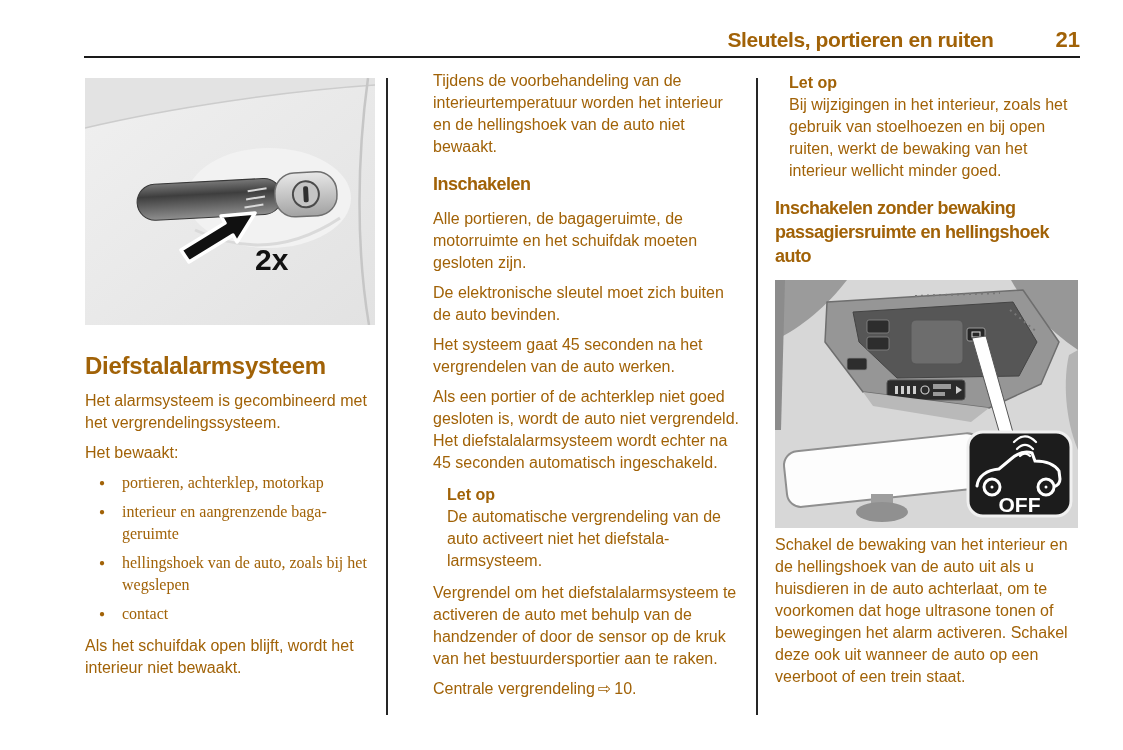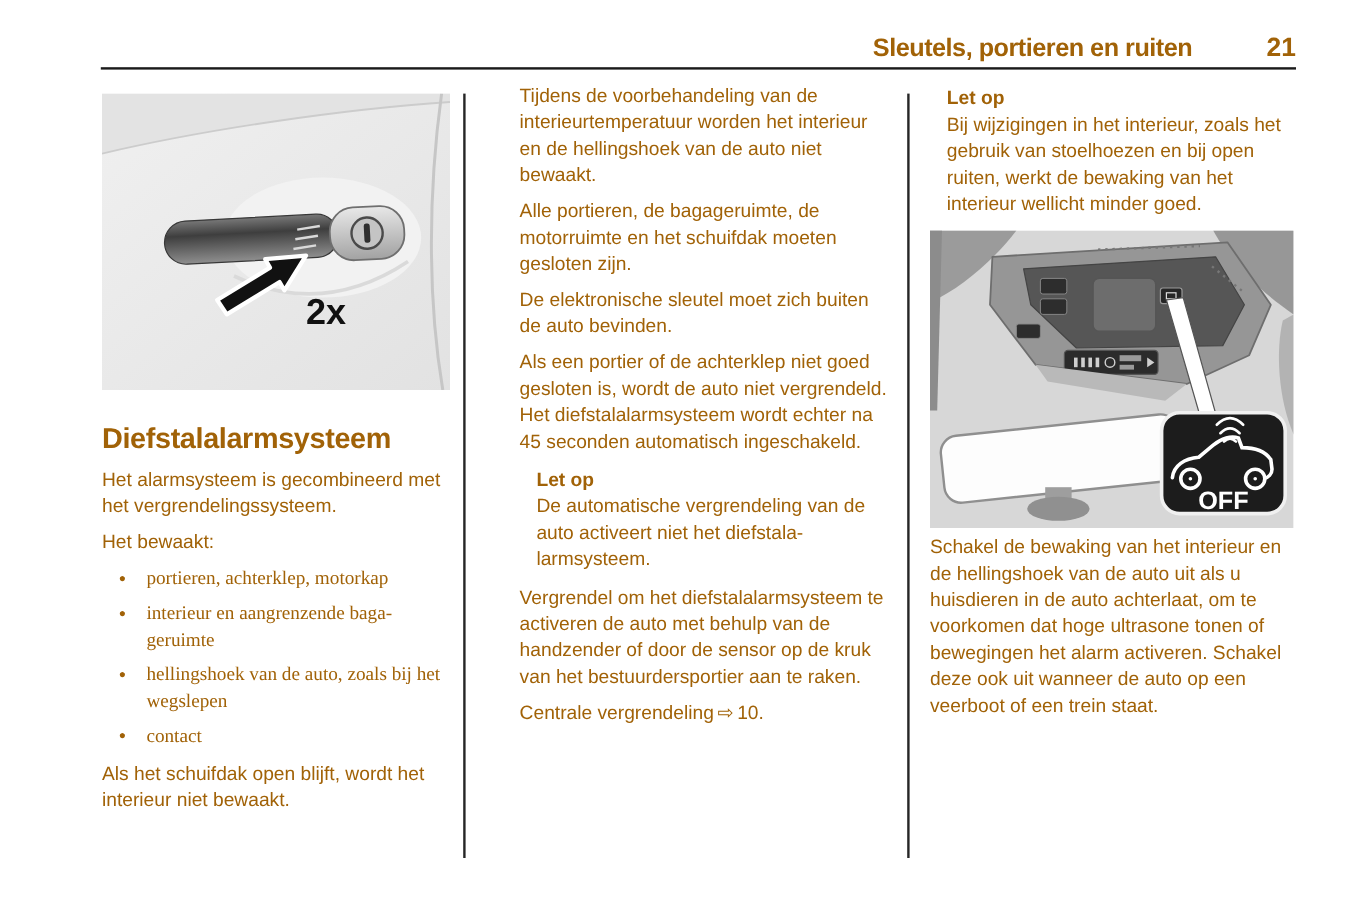--- a/index.html
+++ b/index.html
@@ -96,36 +96,39 @@
       <li>portieren, achterklep, motorkap</li>
       <li>interieur en aangrenzende baga­geruimte</li>
       <li>hellingshoek van de auto, zoals bij het wegslepen</li>
       <li>contact</li>
     </ul>
     <p>Als het schuifdak open blijft, wordt het interieur niet bewaakt.</p>
   </section>
 
   <section class="col col2">
     <p>Tijdens de voorbehandeling van de interieurtemperatuur worden het inte­rieur en de hellingshoek van de auto niet bewaakt.</p>
+    <h2>Inschakelen</h2>
     <p>Alle portieren, de bagageruimte, de motorruimte en het schuifdak moeten gesloten zijn.</p>
     <p>De elektronische sleutel moet zich buiten de auto bevinden.</p>
+    <p>Het systeem gaat 45 seconden na het vergrendelen van de auto werken.</p>
     <p>Als een portier of de achterklep niet goed gesloten is, wordt de auto niet vergrendeld. Het diefstalalarmsys­teem wordt echter na 45 seconden automatisch ingeschakeld.</p>
     <div class="note">
       <div class="note-title">Let op</div>
       <p>De automatische vergrendeling van de auto activeert niet het diefstala­larmsysteem.</p>
     </div>
     <p>Vergrendel om het diefstalalarmsys­teem te activeren de auto met behulp van de handzender of door de sensor op de kruk van het bestuurdersportier aan te raken.</p>
     <p><span>Centrale vergrendeling</span><span class="xref-arrow">⇨</span><span>10.</span></p>
   </section>
 
   <section class="col col3">
     <div class="note" style="margin-top:2px;">
       <div class="note-title">Let op</div>
       <p>Bij wijzigingen in het interieur, zoals het gebruik van stoelhoezen en bij open ruiten, werkt de bewaking van het interieur wellicht minder goed.</p>
     </div>
+    <h2>Inschakelen zonder bewaking passagiersruimte en hellingshoek auto</h2>
 
     <figure class="fig2">
       <svg width="303" height="248" viewBox="0 0 303 248">
         <rect x="0" y="0" width="303" height="248" fill="#d7d7d7"></rect>
         <path d="M0,0 L72,0 C52,26 26,48 0,60 Z" fill="#9b9b9b"></path>
         <path d="M0,0 L10,0 L6,150 L0,150 Z" fill="#8c8c8c"></path>
         <path d="M236,0 L303,0 L303,70 C268,46 248,22 236,0 Z" fill="#979797"></path>
         <path d="M303,70 L303,170 C290,140 288,100 294,75 Z" fill="#b3b3b3"></path>
         <path d="M52,22 L248,10 L284,62 L266,104 L214,128 L88,112 L50,62 Z" fill="#969696" stroke="#6e6e6e" stroke-width="1.5" stroke-linejoin="round"></path>
         <path d="M78,32 L238,22 L262,62 L244,96 L122,98 L84,62 Z" fill="#565656" stroke="#444444" stroke-linejoin="round"></path>

